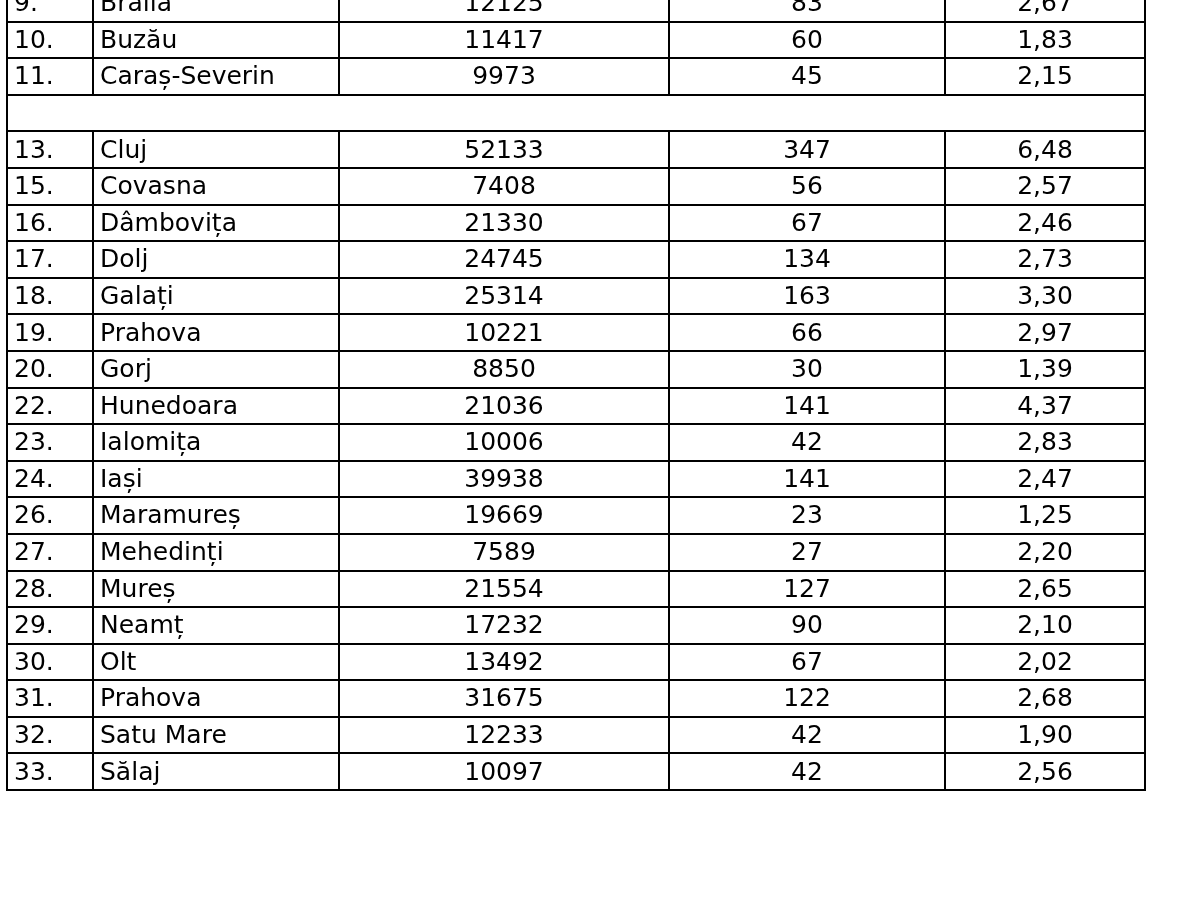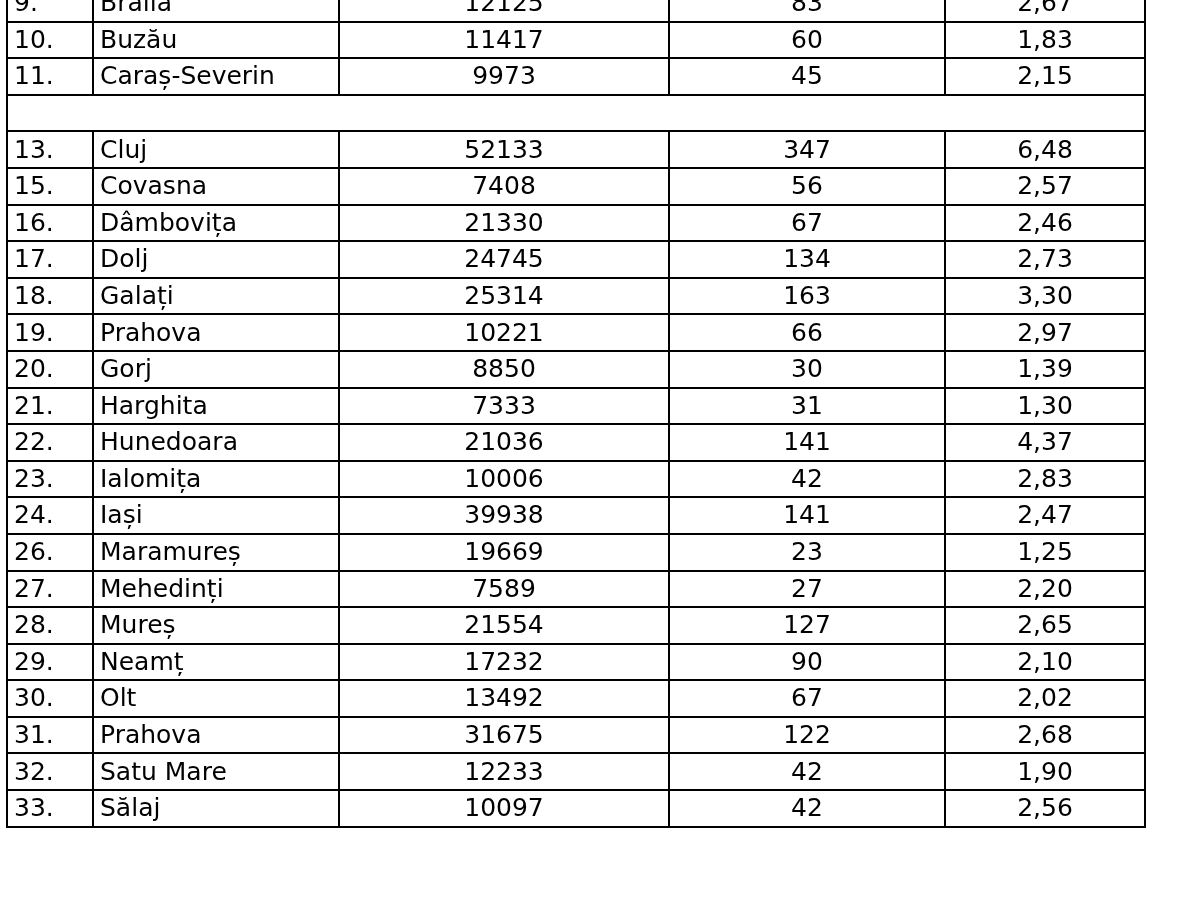--- a/index.html
+++ b/index.html
@@ -141,27 +141,20 @@
           <td class="num">2,97</td>
         </tr>
         <tr>
           <td class="idx">20.</td>
           <td class="name">Gorj</td>
           <td class="num">8850</td>
           <td class="num">30</td>
           <td class="num">1,39</td>
         </tr>
         <tr>
-          <td class="idx">21.</td>
-          <td class="name">Harghita</td>
-          <td class="num">7333</td>
-          <td class="num">31</td>
-          <td class="num">1,30</td>
-        </tr>
-        <tr>
           <td class="idx">22.</td>
           <td class="name">Hunedoara</td>
           <td class="num">21036</td>
           <td class="num">141</td>
           <td class="num">4,37</td>
         </tr>
         <tr>
           <td class="idx">23.</td>
           <td class="name">Ialomița</td>
           <td class="num">10006</td>

